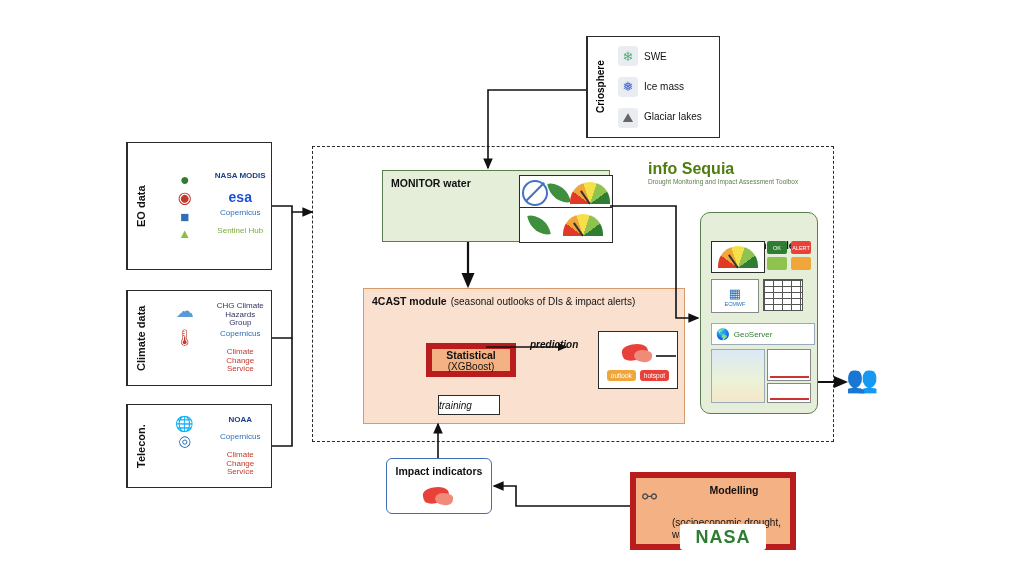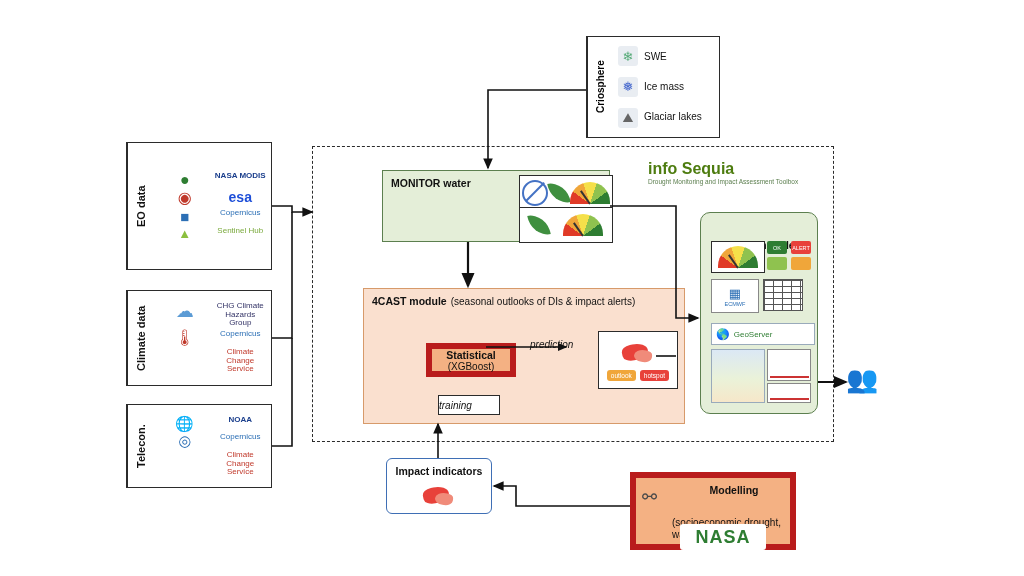--- a/index.html
+++ b/index.html
@@ -223,21 +223,21 @@
     <div style="position:absolute;left:8px;top:6px;display:flex;gap:4px;align-items:baseline;">
       <span class="ttl">4CAST module</span>
       <span class="txt">(seasonal outlooks of DIs &amp; impact alerts)</span>
     </div>
 
     <div class="box orangebox" style="left:62px;top:54px;width:90px;height:34px;display:flex;flex-direction:column;align-items:center;justify-content:center;">
       <span class="ttl">Statistical</span>
       <span class="txt">(XGBoost)</span>
     </div>
 
-    <div class="ital" style="position:absolute;left:166px;top:50px;">prediction</div>
+    <div class="ital" style="position:absolute;left:166px;top:50px;font-weight:bold;">prediction</div>
 
     <div class="box whitebox" style="left:234px;top:42px;width:80px;height:58px;display:flex;flex-direction:column;align-items:center;justify-content:center;gap:4px;">
       <span class="redmap"></span>
       <span class="pillrow">
         <span class="pill" style="background:#f0a63a;">outlook</span>
         <span class="pill" style="background:#e8413a;">hotspot</span>
       </span>
     </div>
 
     <div class="box whitebox" style="left:74px;top:106px;width:62px;height:20px;display:flex;align-items:center;justify-content:flex-start;">

